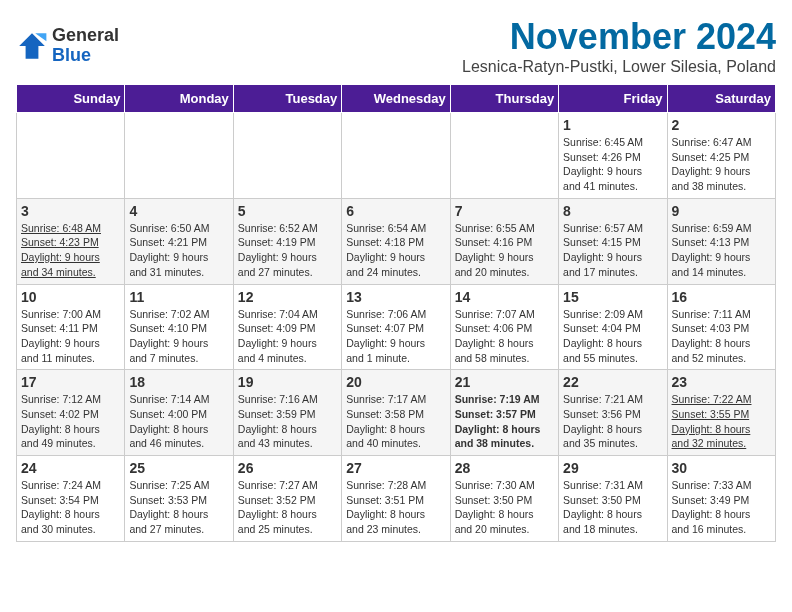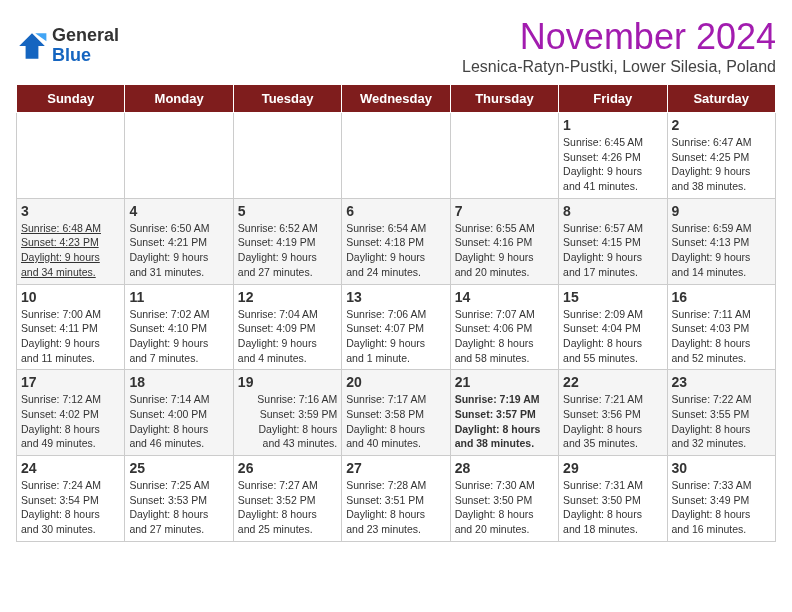--- a/index.html
+++ b/index.html
@@ -30,37 +30,37 @@
     .logo-blue { color: #1565c0; }
     .logo-icon {
       width: 32px;
       height: 32px;
     }
     .title-block {
       text-align: right;
     }
     .month-title {
       font-size: 36px;
-      font-weight: normal;
-      color: #a21caf;
+      font-weight: bold;
+      color: #0369a1;
     }
     .subtitle {
       font-size: 16px;
       color: #444;
     }
     .calendar {
       width: 100%;
       border-collapse: collapse;
       font-size: 11px;
     }
     .calendar thead th {
-      background: #7f1d1d;
+      background: #4c1d95;
       color: #fff;
       padding: 6px 4px;
-      text-align: center;
+      text-align: right;
       font-size: 13px;
       font-weight: bold;
       border: 1px solid #fff;
     }
     .calendar tbody td {
       border: 1px solid #ccc;
       vertical-align: top;
       padding: 4px;
       width: 108px;
       min-height: 80px;
@@ -251,21 +251,21 @@
         </td>
         <td>
           <span class="day-number">18</span>
           <div class="day-info" style="white-space: pre-line;">Sunrise: 7:14 AM
 Sunset: 4:00 PM
 Daylight: 8 hours
 and 46 minutes.</div>
         </td>
         <td>
           <span class="day-number">19</span>
-          <div class="day-info" style="white-space: pre-line; text-align: right;">Sunrise: 7:16 AM
+          <div class="day-info" style="white-space: pre-line;">Sunrise: 7:16 AM
 Sunset: 3:59 PM
 Daylight: 8 hours
 and 43 minutes.</div>
         </td>
         <td>
           <span class="day-number">20</span>
           <div class="day-info" style="white-space: pre-line;">Sunrise: 7:17 AM
 Sunset: 3:58 PM
 Daylight: 8 hours
 and 40 minutes.</div>
@@ -279,21 +279,21 @@
         </td>
         <td>
           <span class="day-number">22</span>
           <div class="day-info" style="white-space: pre-line;">Sunrise: 7:21 AM
 Sunset: 3:56 PM
 Daylight: 8 hours
 and 35 minutes.</div>
         </td>
         <td>
           <span class="day-number">23</span>
-          <div class="day-info" style="white-space: pre-line;">Sunrise: 7:22 AM
+          <div class="day-info" style="white-space: pre-line; text-decoration: underline;">Sunrise: 7:22 AM
 Sunset: 3:55 PM
 Daylight: 8 hours
 and 32 minutes.</div>
         </td>
       </tr>
       <tr>
         <td>
           <span class="day-number">24</span>
           <div class="day-info" style="white-space: pre-line;">Sunrise: 7:24 AM
 Sunset: 3:54 PM

